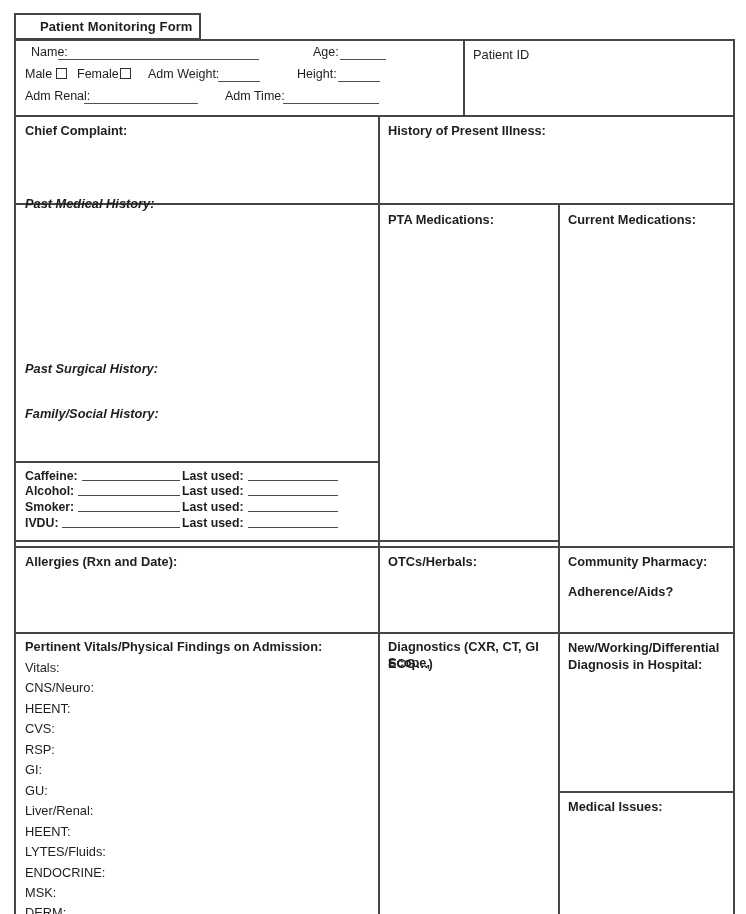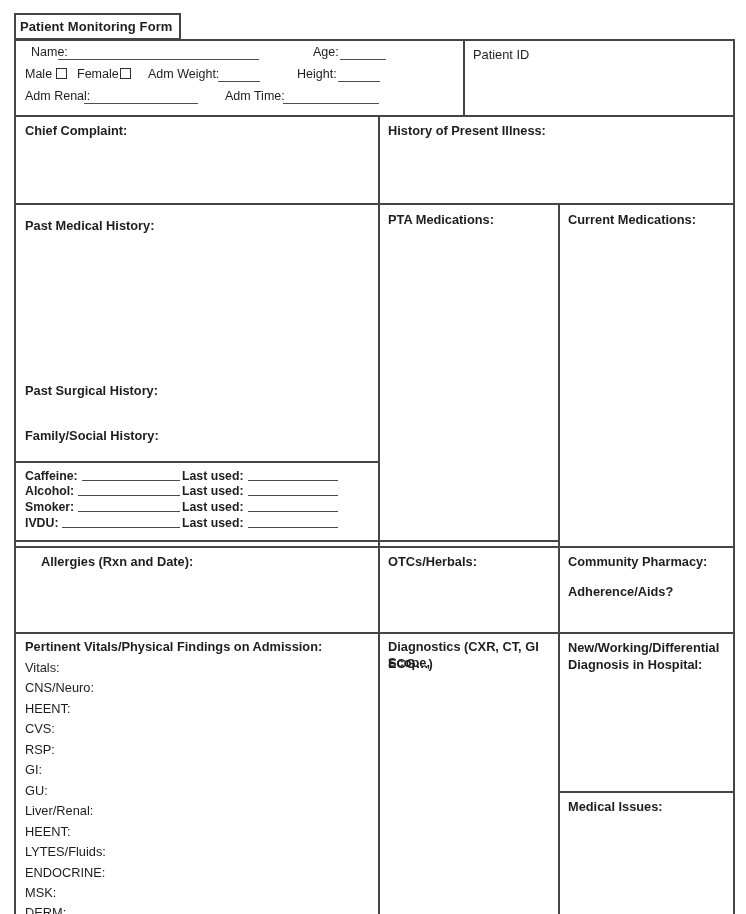--- a/index.html
+++ b/index.html
@@ -8,25 +8,25 @@
     width:746px;height:914px;
     background:#ffffff;
     overflow:hidden;
     font-family:"Liberation Sans", sans-serif;
     color:#1e1e1e;
     -webkit-font-smoothing:antialiased;
   }
   .abs{position:absolute;}
   
   #title-tab{
-    left:14px;top:13px;width:167px;height:27px;
+    left:14px;top:13px;width:187px;height:27px;
     border:2px solid #454545;background:#ffffff;z-index:3;
     box-sizing:border-box;
     display:flex;align-items:center;
-    padding-left:4px;
+    padding-left:24px;
     font-weight:bold;font-size:13px;letter-spacing:.1px;
   }
   
   #main{
     left:14px;top:39px;width:721px;height:880px;
     border:2px solid #454545;box-sizing:border-box;
     background:#ffffff;z-index:1;
   }
   .vline{width:2px;background:#454545;}
   .hline{height:2px;background:#454545;}
@@ -92,21 +92,21 @@
       <span class="lbl abs" style="left:8px;top:6px;font-size:12.8px;">Patient ID</span>
     </div>
 
     <div class="abs cell" style="left:0;top:76px;width:362px;height:86px;">
       <span class="hdr abs" style="left:9px;top:6px;">Chief Complaint:</span>
     </div>
     <div class="abs cell" style="left:364px;top:76px;width:353px;height:86px;">
       <span class="hdr abs" style="left:8px;top:6px;">History of Present Illness:</span>
     </div>
 
-    <div class="abs cell" style="left:0;top:170px;width:434px;height:256px;">
+    <div class="abs cell" style="left:0;top:148px;width:434px;height:256px;font-style:italic;">
       <span class="hdr abs" style="left:9px;top:7px;">Past Medical History:</span>
       <span class="hdr abs" style="left:9px;top:172px;">Past Surgical History:</span>
       <span class="hdr abs" style="left:9px;top:217px;">Family/Social History:</span>
     </div>
     <div class="abs cell" style="left:364px;top:164px;width:142px;height:335px;">
       <span class="hdr abs" style="left:8px;top:7px;">PTA Medications:</span>
     </div>
     <div class="abs cell" style="left:544px;top:164px;width:176px;height:341px;">
       <span class="hdr abs" style="left:8px;top:7px;">Current Medications:</span>
     </div>
@@ -147,21 +147,21 @@
             <span class="slbl">IVDU:</span>
             <span class="sul"></span>
           </div>
         <div class="sub-right">
             <span class="slbl">Last used:</span>
             <span class="sul"></span>
           </div>
       </div>
     </div>
 
-    <div class="abs cell" style="left:16px;top:507px;width:340px;height:84px;">
+    <div class="abs cell" style="left:0;top:507px;width:340px;height:84px;">
       <span class="hdr abs" style="left:9px;top:6px;">Allergies (Rxn and Date):</span>
     </div>
     <div class="abs cell" style="left:364px;top:507px;width:178px;height:84px;">
       <span class="hdr abs" style="left:8px;top:6px;">OTCs/Herbals:</span>
     </div>
     <div class="abs cell" style="left:544px;top:507px;width:173px;height:84px;">
       <span class="hdr abs" style="left:8px;top:6px;">Community Pharmacy:</span>
       <span class="hdr abs" style="left:8px;top:36px;">Adherence/Aids?</span>
     </div>
 

